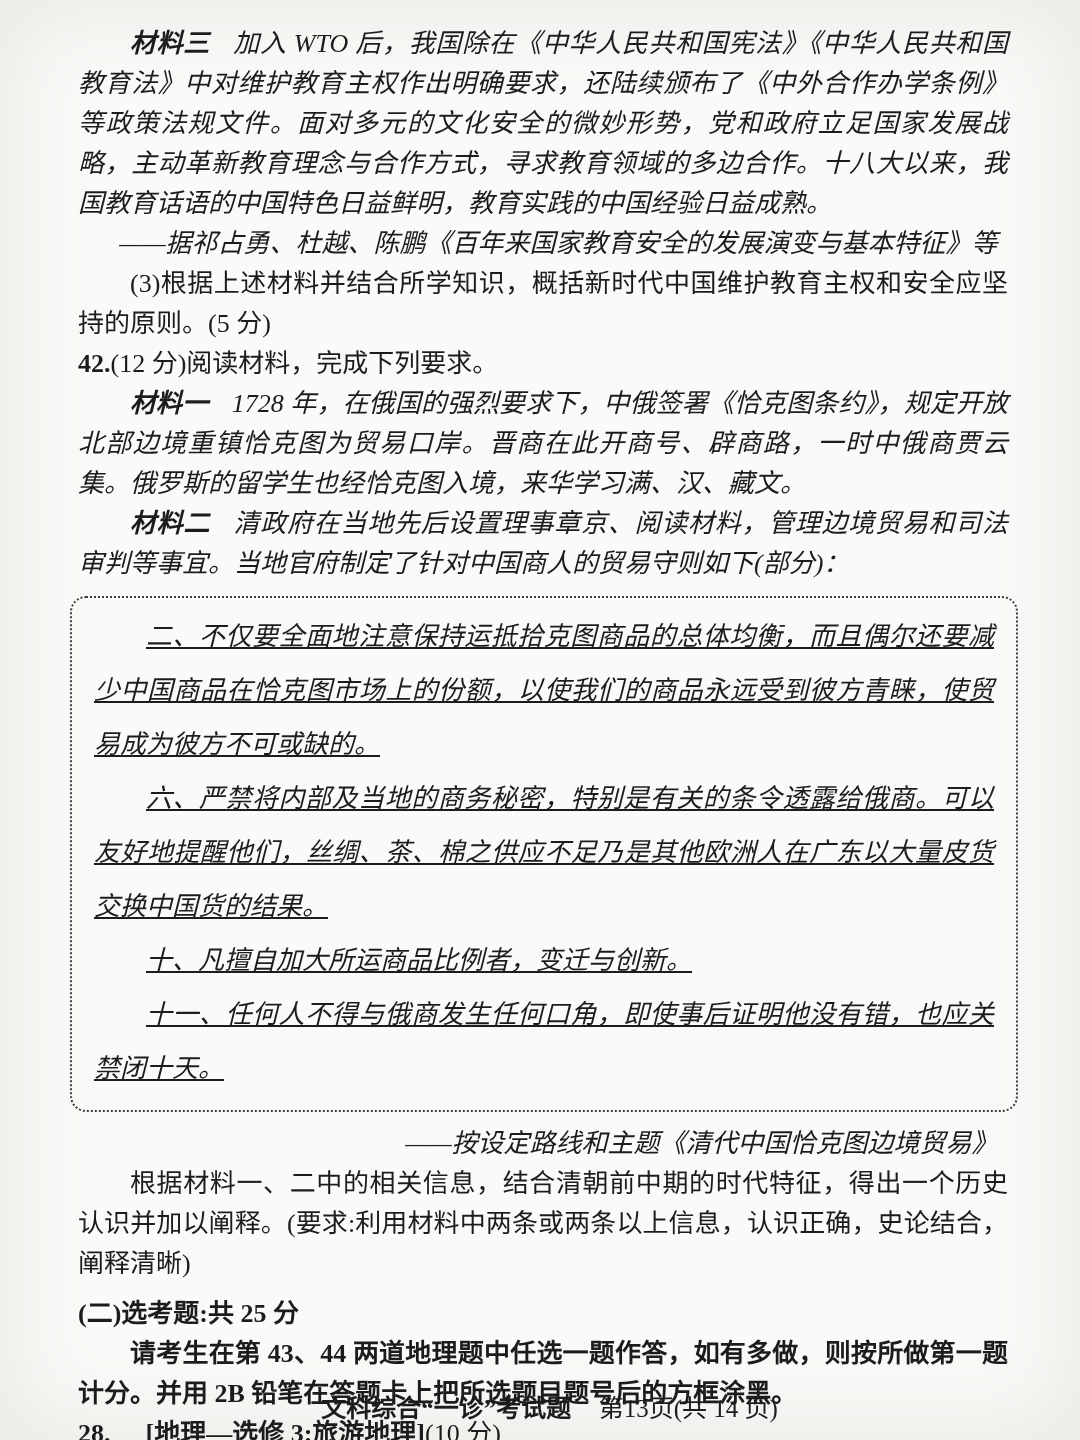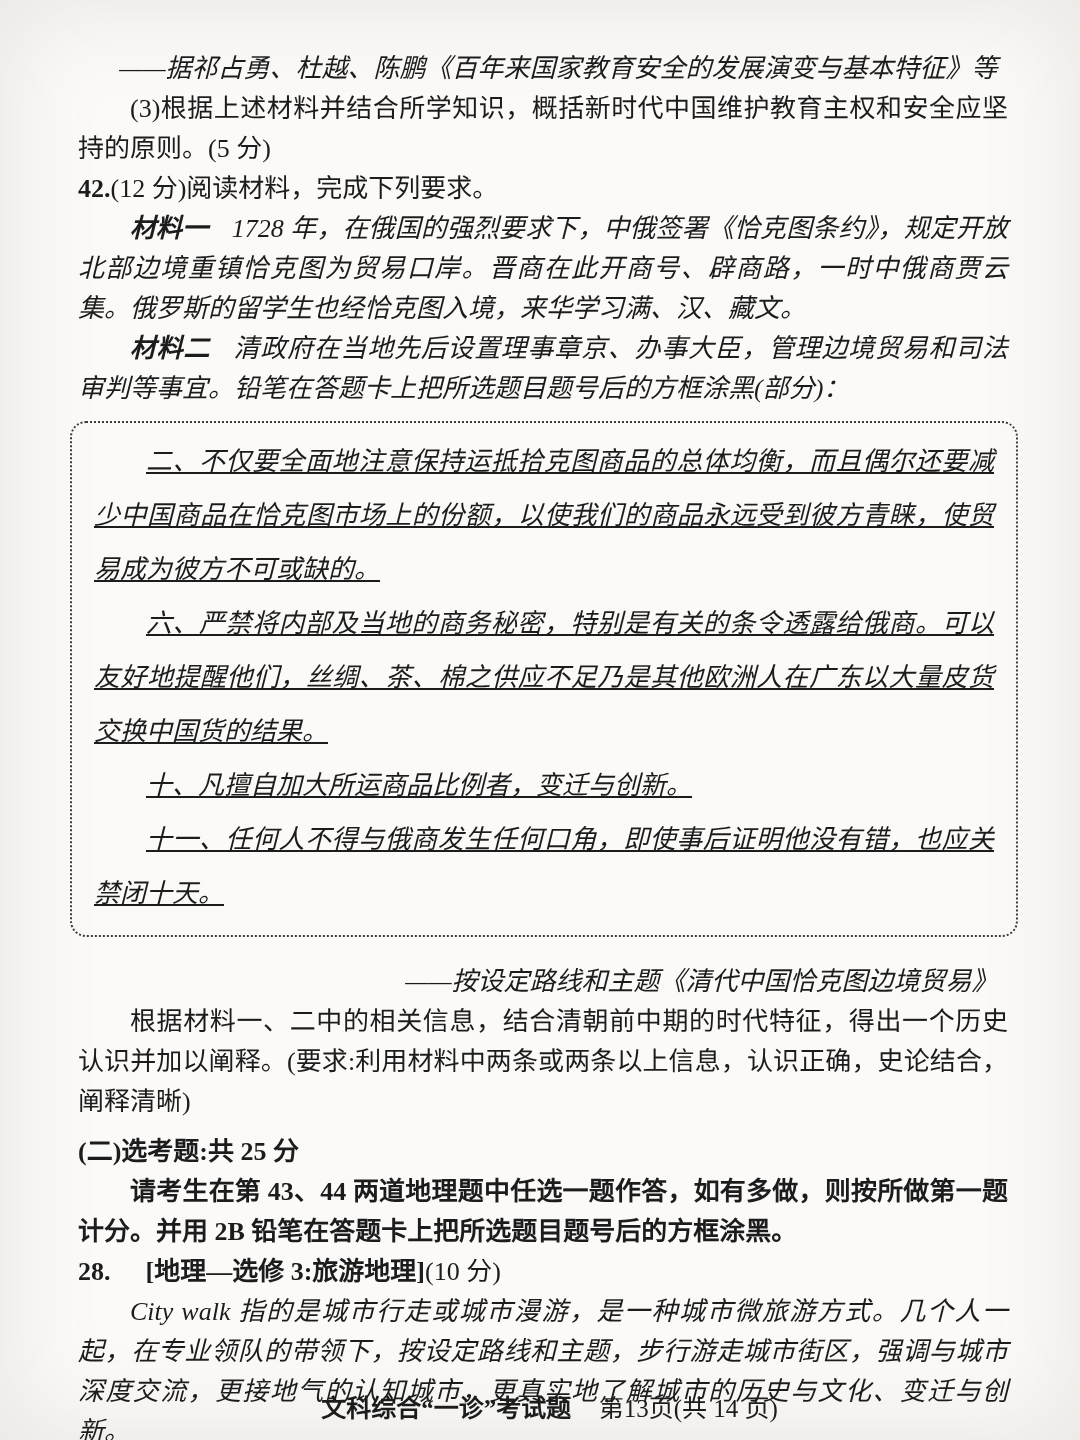--- a/index.html
+++ b/index.html
@@ -31,21 +31,20 @@
   
   .kai { font-style: italic; }
   .label {
     font-weight: 700;
     margin-right: 0.9em;
   }
   .num { font-weight: 700; }
   .src {
     text-align: right;
     padding-right: 0.4em;
-    margin-top: 25px;
   }
   .rules-box {
     border: 2.5px dotted #3f3d3a;
     border-radius: 16px;
     margin: 12px -10px 12px -8px;
     padding: 12px 22px 14px 22px;
   }
   .rules-box p { line-height: 54px; text-decoration: underline; }
   .sec-heading { margin-top: 10px; font-weight: 700; }
   .instruction { font-weight: 700; }
@@ -59,30 +58,31 @@
     font-size: 25px;
     line-height: 30px;
   }
   .footer .pageinfo { margin-left: 1.1em; font-weight: 400; }
 </style>
 </head>
 <body>
 
 <div class="page">
 
+  <p class="indent kai"><span class="label">材料三</span><span>加入 WTO 后，我国除在《中华人民共和国宪法》《中华人民共和国教育法》中对维护教育主权作出明确要求，还陆续颁布了《中外合作办学条例》等政策法规文件。面对多元的文化安全的微妙形势，党和政府立足国家发展战略，主动革新教育理念与合作方式，寻求教育领域的多边合作。十八大以来，我国教育话语的中国特色日益鲜明，教育实践的中国经验日益成熟。</span></p>
 
   <p class="src kai">——据祁占勇、杜越、陈鹏《百年来国家教育安全的发展演变与基本特征》等</p>
 
   <p class="indent">(3)根据上述材料并结合所学知识，概括新时代中国维护教育主权和安全应坚持的原则。(5 分)</p>
 
   <p><span class="num">42.</span><span>(12 分)阅读材料，完成下列要求。</span></p>
 
   <p class="indent kai"><span class="label">材料一</span><span>1728 年，在俄国的强烈要求下，中俄签署《恰克图条约》，规定开放北部边境重镇恰克图为贸易口岸。晋商在此开商号、辟商路，一时中俄商贾云集。俄罗斯的留学生也经恰克图入境，来华学习满、汉、藏文。</span></p>
 
-  <p class="indent kai"><span class="label">材料二</span><span>清政府在当地先后设置理事章京、办事大臣，管理边境贸易和司法审判等事宜。铅笔在答题卡上把所选题目题号后的方框涂黑(部分)：</span></p>
+  <p class="indent kai"><span class="label">材料二</span><span>清政府在当地先后设置理事章京、阅读材料，管理边境贸易和司法审判等事宜。当地官府制定了针对中国商人的贸易守则如下(部分)：</span></p>
 
   <div class="rules-box">
     <p class="indent kai">二、不仅要全面地注意保持运抵拾克图商品的总体均衡，而且偶尔还要减少中国商品在恰克图市场上的份额，以使我们的商品永远受到彼方青睐，使贸易成为彼方不可或缺的。</p>
     <p class="indent kai">六、严禁将内部及当地的商务秘密，特别是有关的条令透露给俄商。可以友好地提醒他们，丝绸、茶、棉之供应不足乃是其他欧洲人在广东以大量皮货交换中国货的结果。</p>
     <p class="indent kai">十、凡擅自加大所运商品比例者，变迁与创新。</p>
     <p class="indent kai">十一、任何人不得与俄商发生任何口角，即使事后证明他没有错，也应关禁闭十天。</p>
   </div>
 
   <p class="src kai">——按设定路线和主题《清代中国恰克图边境贸易》</p>
 

